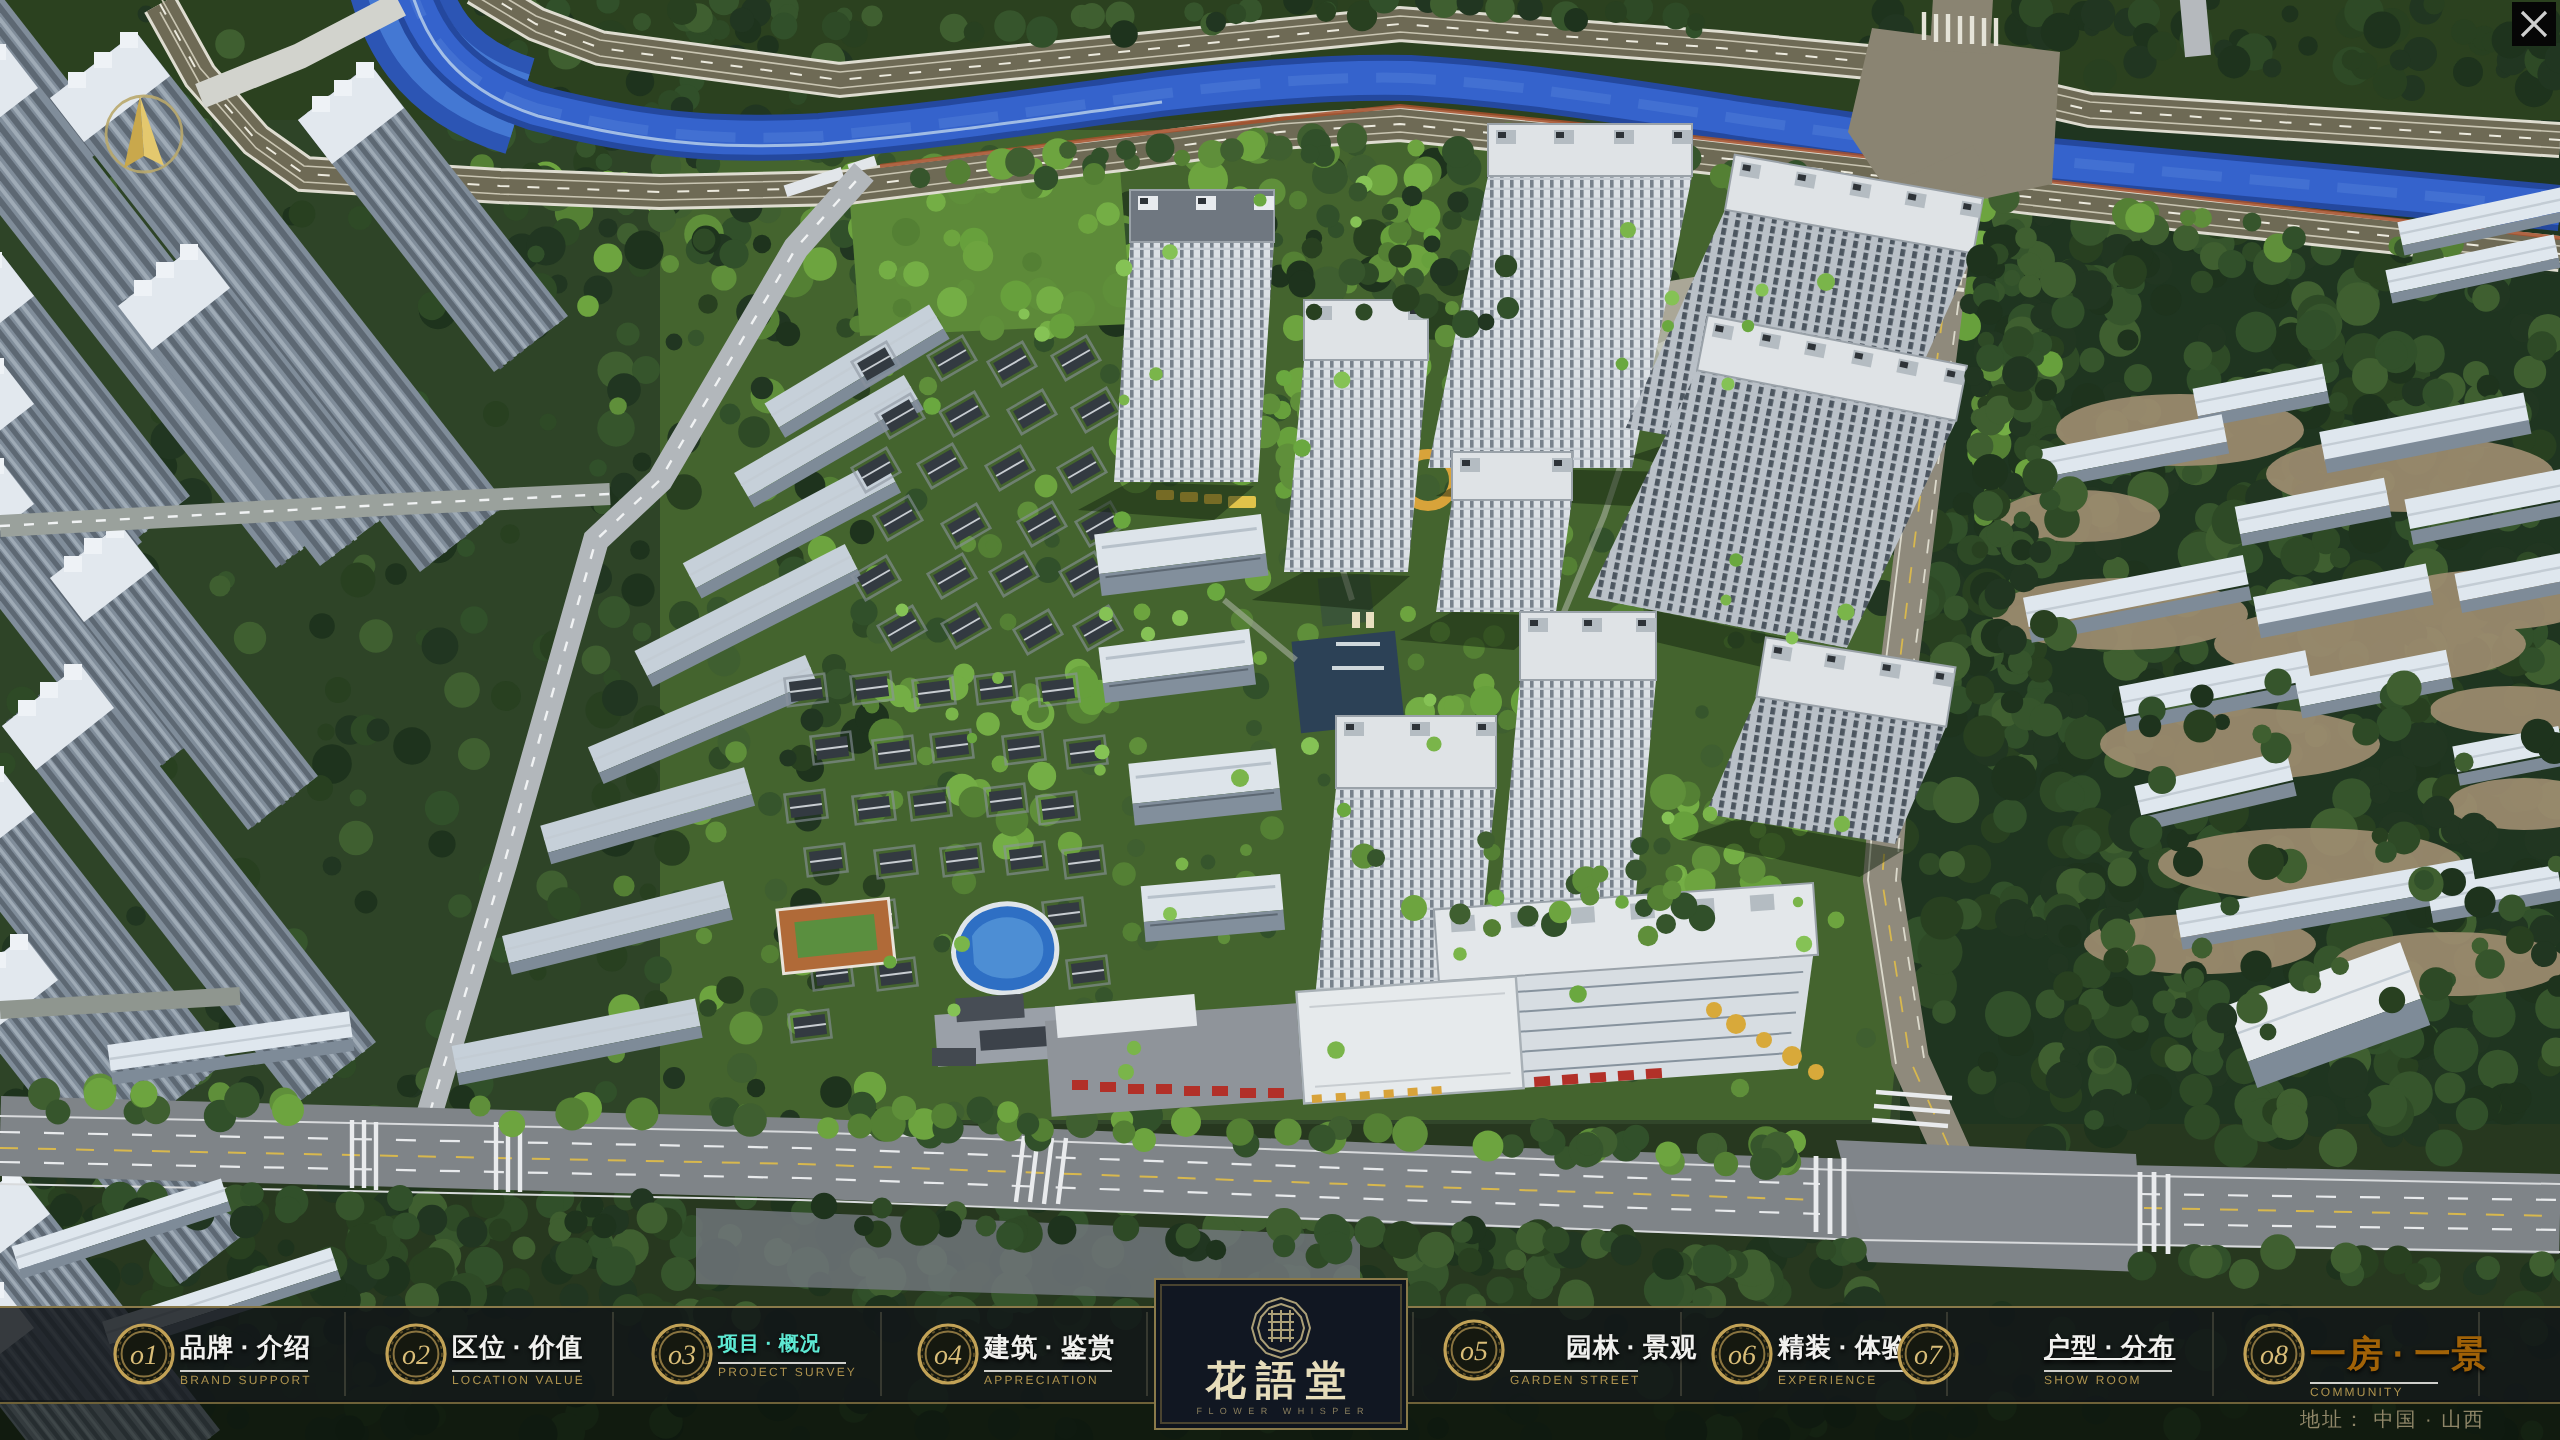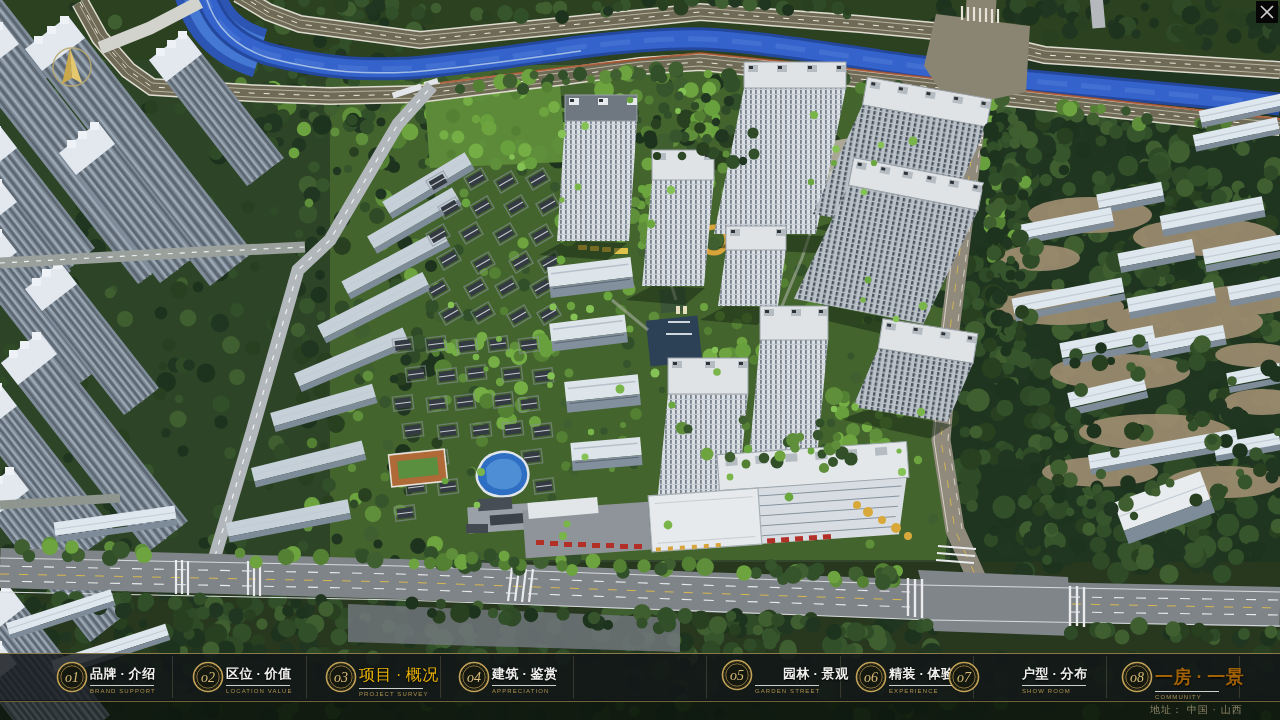--- a/index.html
+++ b/index.html
@@ -3936,21 +3936,21 @@
 <div style="position:absolute;left:317px;top:653px;width:48px;height:47px;">
 <svg width="48" height="48" viewBox="0 0 48 48" style="position:absolute;left:0;top:-1px;">
 <circle cx="24" cy="25" r="14.5" fill="#15180f" stroke="#c2a256" stroke-width="1.6"></circle>
 <circle cx="24" cy="25" r="11.2" fill="none" stroke="#8a7440" stroke-width="1"></circle>
 <circle cx="24" cy="25" r="13" fill="none" stroke="#5e4f28" stroke-width="0.8" stroke-dasharray="1.5 2"></circle>
 <text x="24" y="30" text-anchor="middle" font-family="Liberation Serif,serif" font-style="italic" font-size="14" fill="#d9bd78">o3</text>
 </svg>
     </div>
 
 <div style="position:absolute;left:359px;top:665px;width:110px;">
-<div style="font-size:16px;font-weight:normal;color:#eab308;letter-spacing:0.6px;white-space:nowrap;text-shadow:0 1px 2px #000;">项目 · 概况</div>
+<div style="font-size:10px;font-weight:bold;color:#5eead4;letter-spacing:0.6px;white-space:nowrap;text-shadow:0 1px 2px #000;">项目 · 概况</div>
 <div style="width:64px;height:1px;background:#cfcfcb;margin-top:2px;"></div>
 <div style="font-size:6px;color:#ad924e;letter-spacing:1.1px;margin-top:2px;white-space:nowrap;">PROJECT SURVEY</div>
 </div>
 
 <div style="position:absolute;left:450px;top:653px;width:48px;height:61px;">
 <svg width="48" height="48" viewBox="0 0 48 48" style="position:absolute;left:0;top:-1px;">
 <circle cx="24" cy="25" r="14.5" fill="#15180f" stroke="#c2a256" stroke-width="1.6"></circle>
 <circle cx="24" cy="25" r="11.2" fill="none" stroke="#8a7440" stroke-width="1"></circle>
 <circle cx="24" cy="25" r="13" fill="none" stroke="#5e4f28" stroke-width="0.8" stroke-dasharray="1.5 2"></circle>
 <text x="24" y="30" text-anchor="middle" font-family="Liberation Serif,serif" font-style="italic" font-size="14" fill="#d9bd78">o4</text>
@@ -3996,40 +3996,50 @@
 <div style="position:absolute;left:940px;top:653px;width:48px;height:64px;">
 <svg width="48" height="48" viewBox="0 0 48 48" style="position:absolute;left:0;top:-1px;">
 <circle cx="24" cy="25" r="14.5" fill="#15180f" stroke="#c2a256" stroke-width="1.6"></circle>
 <circle cx="24" cy="25" r="11.2" fill="none" stroke="#8a7440" stroke-width="1"></circle>
 <circle cx="24" cy="25" r="13" fill="none" stroke="#5e4f28" stroke-width="0.8" stroke-dasharray="1.5 2"></circle>
 <text x="24" y="30" text-anchor="middle" font-family="Liberation Serif,serif" font-style="italic" font-size="14" fill="#d9bd78">o7</text>
 </svg>
     </div>
 
 <div style="position:absolute;left:1022px;top:665px;width:110px;">
-<div style="font-size:13px;font-weight:bold;color:#f0f0ee;letter-spacing:0.6px;white-space:nowrap;text-shadow:0 1px 2px #000;">户型 · 分布</div>
+<div style="font-size:13px;font-weight:bold;color:#f0f0ee;letter-spacing:0.6px;white-space:nowrap;text-shadow:0 1px 2px #000;text-decoration:underline;">户型 · 分布</div>
 <div style="width:64px;height:1px;background:#cfcfcb;margin-top:2px;"></div>
 <div style="font-size:6px;color:#ad924e;letter-spacing:1.1px;margin-top:2px;white-space:nowrap;">SHOW ROOM</div>
 </div>
 
 <div style="position:absolute;left:1113px;top:653px;width:48px;height:47px;">
 <svg width="48" height="48" viewBox="0 0 48 48" style="position:absolute;left:0;top:-1px;">
 <circle cx="24" cy="25" r="14.5" fill="#15180f" stroke="#c2a256" stroke-width="1.6"></circle>
 <circle cx="24" cy="25" r="11.2" fill="none" stroke="#8a7440" stroke-width="1"></circle>
 <circle cx="24" cy="25" r="13" fill="none" stroke="#5e4f28" stroke-width="0.8" stroke-dasharray="1.5 2"></circle>
 <text x="24" y="30" text-anchor="middle" font-family="Liberation Serif,serif" font-style="italic" font-size="14" fill="#d9bd78">o8</text>
 </svg>
     </div>
 
 <div style="position:absolute;left:1155px;top:665px;width:110px;">
 <div style="font-size:18px;font-weight:bold;color:#a16207;letter-spacing:0.6px;white-space:nowrap;text-shadow:0 1px 2px #000;">一房 · 一景</div>
 <div style="width:64px;height:1px;background:#cfcfcb;margin-top:2px;"></div>
 <div style="font-size:6px;color:#ad924e;letter-spacing:1.1px;margin-top:2px;white-space:nowrap;">COMMUNITY</div>
 </div>
 
+<div style="position:absolute;left:577px;top:639px;width:125px;height:74px;background:#111722;border:1px solid #8a7a4a;box-shadow:inset 0 0 0 2px #0e141d, inset 0 0 0 3px #4a4430;">
+<svg width="125" height="74" viewBox="0 0 125 74">
+<g stroke="#ab9f77" fill="none" stroke-width="1">
+<polygon points="62.5,9 70,11.5 75,17 77,24 75,31 70,36.5 62.5,39 55,36.5 50,31 48,24 50,17 55,11.5"></polygon>
+<polygon points="62.5,12 68.5,14 72.5,18.5 74,24 72.5,29.5 68.5,34 62.5,36 56.5,34 52.5,29.5 51,24 52.5,18.5 56.5,14"></polygon>
+<path d="M56,17 l13,0 M56,21 l13,0 M56,25 l13,0 M56,29 l13,0 M58,15 l0,16 M62.5,15 l0,16 M67,15 l0,16"></path>
+</g>
+<text x="62.5" y="57" text-anchor="middle" font-family="Liberation Serif,serif" font-weight="bold" font-size="20" fill="#e6dcba" letter-spacing="5">花語堂</text>
+<text x="62.5" y="67" text-anchor="middle" font-family="Liberation Sans,sans-serif" font-size="4.5" fill="#8a7f5e" letter-spacing="1">F L O W E R &nbsp; W H I S P E R</text>
+</svg></div>
 
 <div style="position:absolute;left:1150px;top:703px;font-size:10px;color:#8f8668;letter-spacing:1px;text-align:right;">地址：&nbsp;中国 · 山西</div>
 
 <div style="position:absolute;left:1256px;top:1px;width:22px;height:22px;background:#060606;">
 <svg width="22" height="22">
         <path d="M5,5 L17,17 M17,5 L5,17" stroke="#cfcfcf" stroke-width="1.6"></path>
       </svg></div>
 
 <div style="position:absolute;left:45px;top:40px;width:54px;height:54px;">
 <svg width="54" height="54" viewBox="0 0 54 54">

